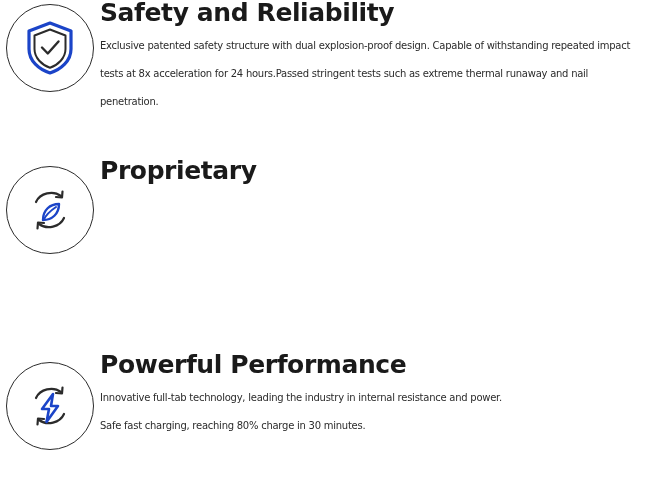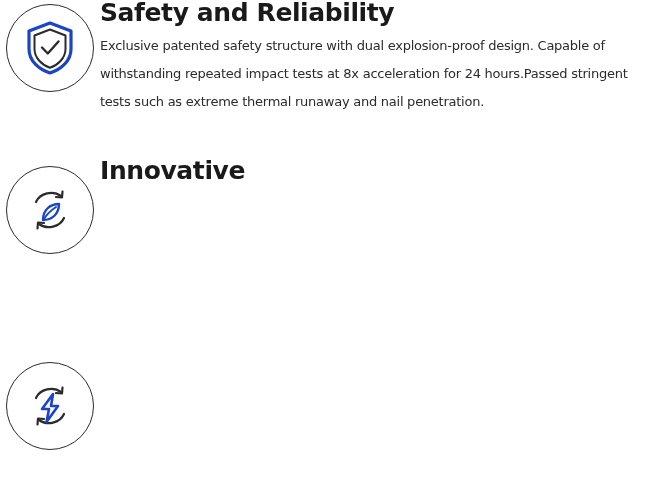--- a/index.html
+++ b/index.html
@@ -41,21 +41,21 @@
     font-family: "DejaVu Sans", sans-serif;
     font-weight: bold;
     font-size: 25px;
     line-height: 1.05;
     letter-spacing: -0.4px;
     color: #1a1a1a;
     margin: 0 0 6px 0;
   }
   .feature-desc {
     font-family: "DejaVu Sans", sans-serif;
-    font-size: 13px;
+    font-size: 10px;
     line-height: 28px;
     color: #2b2b2b;
     letter-spacing: -0.25px;
     margin: 0;
   }
   
   #feature-0 { top: 0px; }
   #feature-0 .feature-icon { padding-top: 4px; }
   #feature-1 { top: 158px; }
   #feature-1 .feature-icon { padding-top: 8px; }
@@ -104,31 +104,36 @@
           <path d="M14 20 C18 11 31 8 39 14" fill="none" stroke="#2b2b2b" stroke-width="2.2" stroke-linecap="round"></path>
           <path d="M40.5 9.5 L40 15.5 L34 15" fill="none" stroke="#2b2b2b" stroke-width="2.2" stroke-linecap="round" stroke-linejoin="round"></path>
           <path d="M42 36 C38 45 25 48 17 42" fill="none" stroke="#2b2b2b" stroke-width="2.2" stroke-linecap="round"></path>
           <path d="M15.5 46.5 L16 40.5 L22 41" fill="none" stroke="#2b2b2b" stroke-width="2.2" stroke-linecap="round" stroke-linejoin="round"></path>
           <path d="M37 22 C37 32 30 38 21 38 C21 28 28 22 37 22 Z" fill="none" stroke="#1b44c8" stroke-width="2.4" stroke-linejoin="round"></path>
           <path d="M34 25 C28 29 24 33 21.5 38" fill="none" stroke="#1b44c8" stroke-width="2" stroke-linecap="round"></path>
         </svg>
       </div>
     </div>
     <div class="feature-body">
-      <h2 class="feature-title">Innovative</h2>
+      <h2 class="feature-title">Proprietary</h2>
     </div>
   </div>
 
   <div class="feature" id="feature-2">
     <div class="feature-icon">
       <div class="icon-circle">
         <svg width="56" height="56" viewBox="0 0 56 56" aria-hidden="true">
           <path d="M14 20 C18 11 31 8 39 14" fill="none" stroke="#2b2b2b" stroke-width="2.2" stroke-linecap="round"></path>
           <path d="M40.5 9.5 L40 15.5 L34 15" fill="none" stroke="#2b2b2b" stroke-width="2.2" stroke-linecap="round" stroke-linejoin="round"></path>
           <path d="M42 36 C38 45 25 48 17 42" fill="none" stroke="#2b2b2b" stroke-width="2.2" stroke-linecap="round"></path>
           <path d="M15.5 46.5 L16 40.5 L22 41" fill="none" stroke="#2b2b2b" stroke-width="2.2" stroke-linecap="round" stroke-linejoin="round"></path>
           <path d="M31 16 L20 31 H27 L24.5 44 L36 28 H29 Z" fill="none" stroke="#1b44c8" stroke-width="2.6" stroke-linejoin="round"></path>
         </svg>
       </div>
     </div>
+    <div class="feature-body">
+      <h2 class="feature-title">Powerful Performance</h2>
+      <p class="feature-desc" style="white-space: pre-line;">Innovative full-tab technology, leading the industry in internal resistance and power.
+Safe fast charging, reaching 80% charge in 30 minutes.</p>
+    </div>
   </div>
 
 </div>
 
 </body></html>

